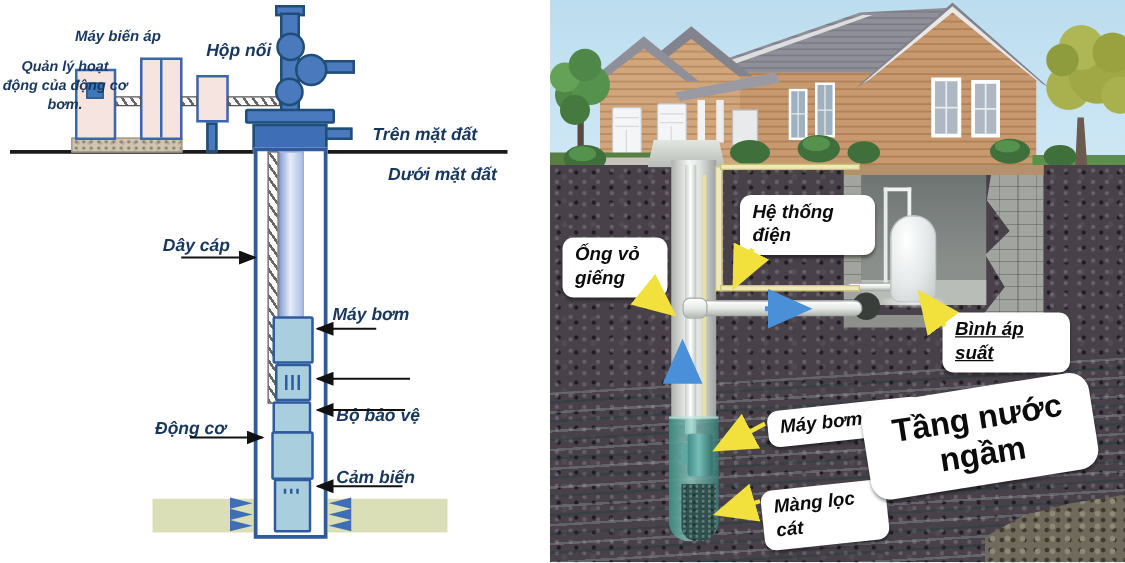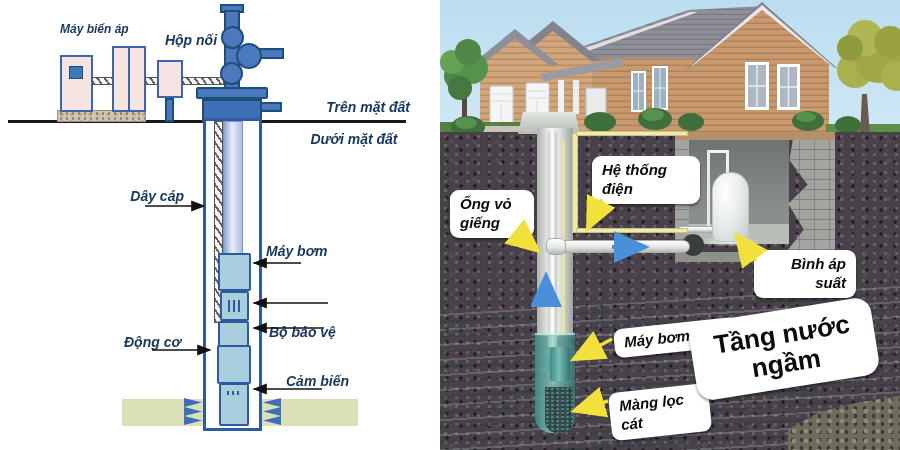--- a/index.html
+++ b/index.html
@@ -84,29 +84,30 @@
       </div>
       <div class="seg" style="left:12px;top:200px;width:27px;height:22px;"></div>
       <div class="seg" style="left:11px;top:224px;width:30px;height:35px;"></div>
       <div class="seg" style="left:13px;top:262px;width:26px;height:39px;">
         <div class="segdot" style="left:6px;"></div>
         <div class="segdot" style="left:11px;"></div>
         <div class="segdot" style="left:16px;"></div>
       </div>
     </div>
 
+    <div class="lbl" style="left:2px;top:47px;width:100px;font-size:11.5px;line-height:1.3;text-align:center;z-index:5;">Quản lý hoạt động của động cơ bơm.</div>
     <div class="lbl" style="left:60px;top:23px;width:116px;font-size:12px;z-index:5;">Máy biến áp</div>
     <div class="lbl" style="left:158px;top:32px;width:66px;text-align:center;font-size:14px;z-index:5;">Hộp nối</div>
-    <div class="lbl" style="left:298px;top:99px;width:112px;text-align:right;z-index:5;">Trên mặt đất</div>
+    <div class="lbl" style="left:298px;top:99px;width:112px;z-index:5;">Trên mặt đất</div>
     <div class="lbl" style="left:296px;top:131px;width:116px;text-align:center;z-index:5;">Dưới mặt đất</div>
     <div class="lbl" style="left:120px;top:188px;width:64px;text-align:right;z-index:5;">Dây cáp</div>
     <div class="lbl" style="left:266px;top:243px;z-index:5;">Máy bơm</div>
     <div class="lbl" style="left:269px;top:324px;z-index:5;">Bộ bảo vệ</div>
     <div class="lbl" style="left:124px;top:334px;z-index:5;">Động cơ</div>
-    <div class="lbl" style="left:286px;top:373px;z-index:5;">Cảm biến</div>
+    <div class="lbl" style="left:269px;top:373px;z-index:5;">Cảm biến</div>
   </div>
 
   <div class="rp">
 
     <svg style="position:absolute;left:0;top:0;z-index:1;" width="460" height="150" viewBox="0 0 460 150">
       <defs>
         <pattern id="siding" width="6" height="6" patternUnits="userSpaceOnUse">
           <rect width="6" height="6" fill="#C8996F"></rect>
             <rect y="4.6" width="6" height="1.4" fill="#AE8156"></rect>
         </pattern>
@@ -225,21 +226,21 @@
     <div class="p yellowline" style="left:132px;top:133px;width:6px;height:100px;z-index:5;"></div>
     <div class="p yellowline" style="left:136px;top:131px;width:112px;height:5px;z-index:5;"></div>
     <div class="p yellowline" style="left:136px;top:228px;width:112px;height:5px;z-index:5;"></div>
 
     <div class="p" style="left:242px;top:234px;width:22px;height:22px;border-radius:50%;background:#3A3E3A;z-index:5;"></div>
     <div class="p whitepipe" style="left:112px;top:240px;width:138px;height:13px;border-radius:7px;z-index:6;"></div>
     <div class="p whitepipe" style="left:106px;top:238px;width:20px;height:17px;border-radius:6px;z-index:6;"></div>
 
     <div class="callout" style="left:152px;top:156px;width:88px;">Hệ thống điện</div>
     <div class="callout" style="left:10px;top:190px;width:64px;">Ống vỏ giếng</div>
-    <div class="callout" style="left:314px;top:250px;width:82px;text-align:right;">Bình áp suất</div>
+    <div class="callout" style="left:314px;top:250px;width:82px;text-decoration:underline;">Bình áp suất</div>
     <div class="callout" style="left:174px;top:323px;white-space:nowrap;transform:rotate(-6deg);">Máy bơm chìm</div>
     <div class="callout" style="left:170px;top:388px;width:80px;transform:rotate(-6deg);">Màng lọc cát</div>
     <div class="callout" style="left:252px;top:310px;width:176px;transform:rotate(-9deg);font-size:26px;font-style:normal;text-align:center;border-radius:16px;padding:10px 4px;line-height:1.12;">Tầng nước ngầm</div>
   </div>
 
   <svg class="overlay" width="900" height="450" viewBox="0 0 900 450">
     <defs>
       <marker id="mblk" markerWidth="9" markerHeight="7" refX="8" refY="3.5" orient="auto">
           <path d="M0,0 L9,3.5 L0,7 z" fill="#111"></path>
         </marker>

